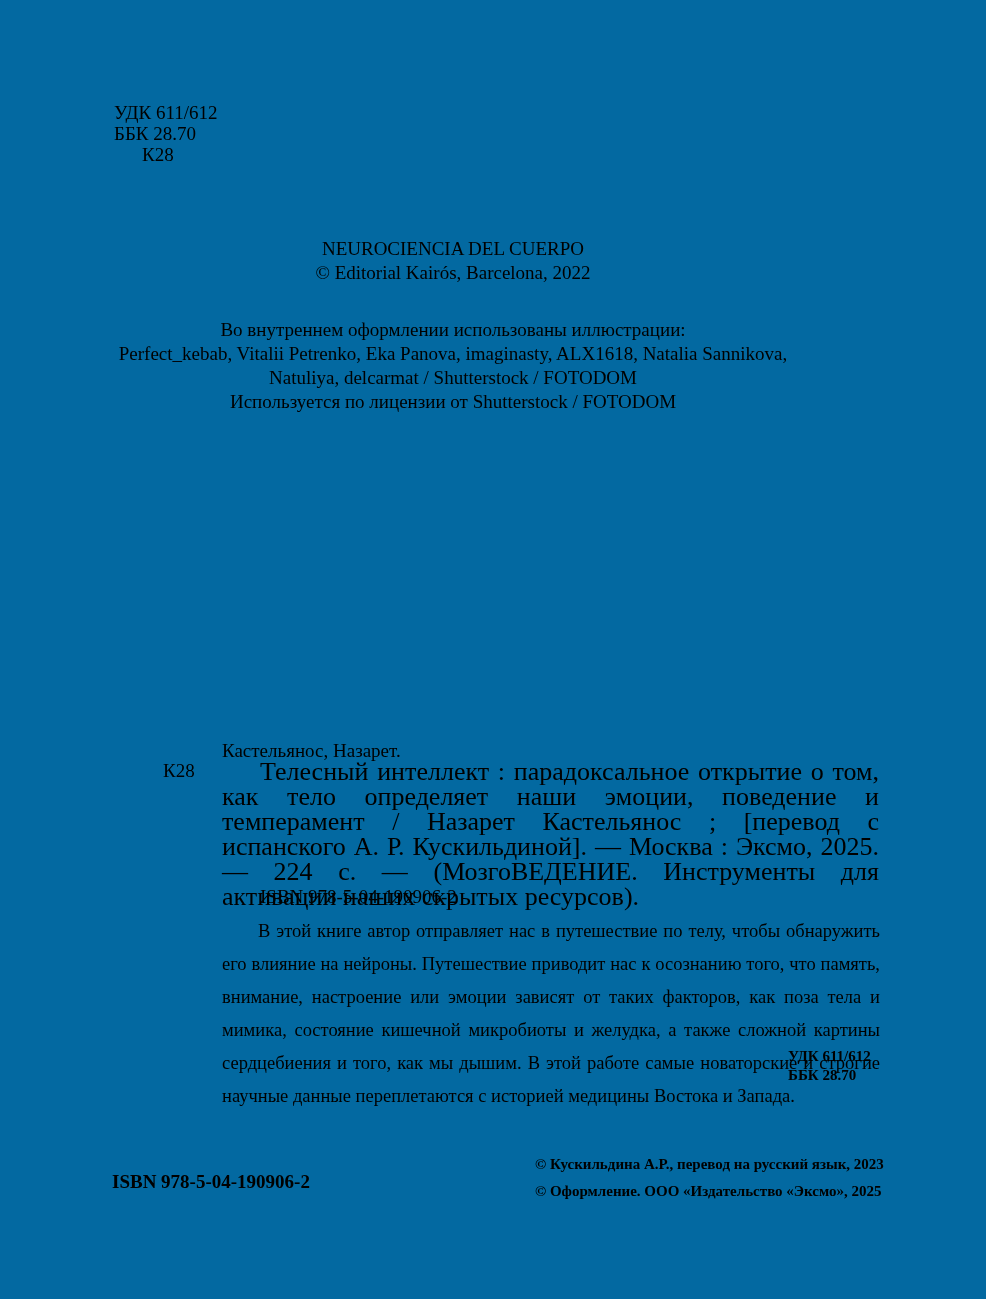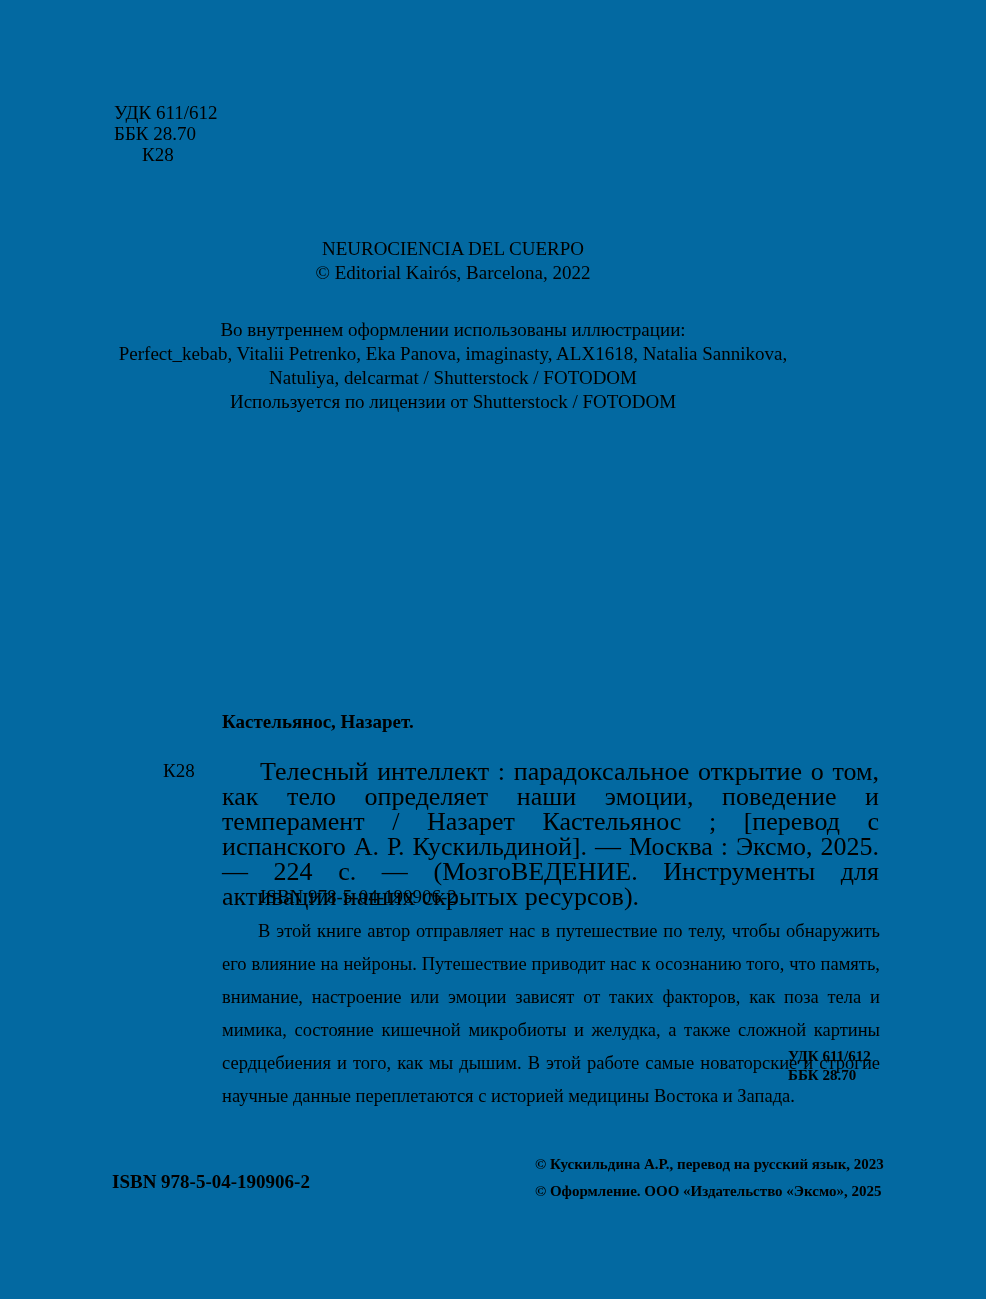--- a/index.html
+++ b/index.html
@@ -33,23 +33,23 @@
       width: 906px;
       text-align: center;
       font-size: 19px;
       line-height: 24px;
     }
     .original-block { top: 237px; }
     .illustrations-block { top: 318px; }
 
     .catalog-author {
       left: 222px;
-      top: 711px;
+      top: 740px;
       font-size: 19px;
-      font-weight: bold;
+      font-weight: normal;
       white-space: nowrap;
     }
     .margin-code {
       left: 163px;
       top: 760px;
       font-size: 19px;
     }
     .catalog-desc {
       left: 222px;
       top: 759px;

